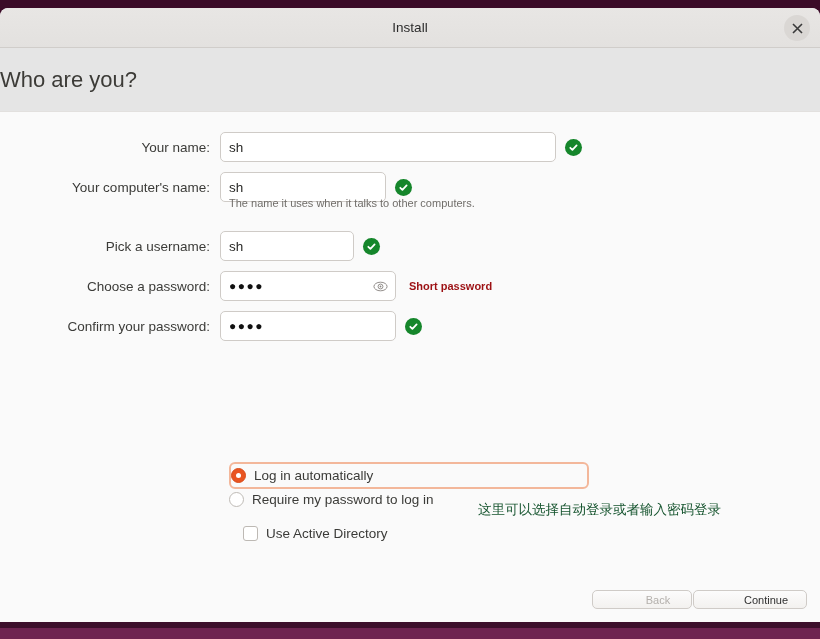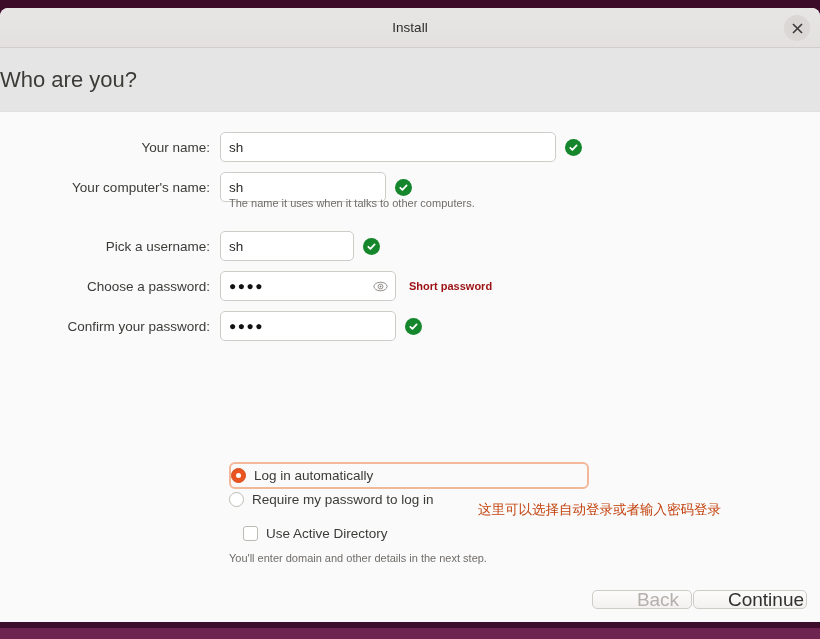--- a/index.html
+++ b/index.html
@@ -196,34 +196,34 @@
   }
   #ad-hint {
     position: absolute; left: 229px; top: 440px;
   }
 
   
   #annotation {
     position: absolute;
     left: 478px; top: 389px;
     font-size: 13.5px;
-    color: #c2410c;
+    color: #14532d;
     font-family: "DejaVu Sans", sans-serif;
     white-space: nowrap;
     text-align: center;
   }
 
   
   .btn {
     position: absolute;
     height: 19px;
     border: 1px solid #cfcbc7;
     border-radius: 5px;
     background: linear-gradient(to bottom, #fcfcfc, #f3f1ef);
-    font-size: 19px;
+    font-size: 11px;
     font-family: "Liberation Sans", sans-serif;
     cursor: pointer;
     display: flex; align-items: center; justify-content: center; padding-left: 32px;
   }
   #btn-back {
     left: 592px; top: 478px; width: 100px;
     color: #b4b0ac;
   }
   #btn-continue {
     left: 693px; top: 478px; width: 114px;
@@ -327,19 +327,18 @@
       <span class="radio-dot"></span>
       <span class="radio-label">Require my password to log in</span>
     </div>
 
     <div id="annotation">这里可以选择自动登录或者输入密码登录</div>
 
     <div id="ad-check">
       <span class="chk-box"></span>
       <span class="radio-label">Use Active Directory</span>
     </div>
-    <div id="ad-hint" class="hint">You'll enter domain and other details in the next step.</div>
 
     <div id="btn-back" class="btn">Back</div>
     <div id="btn-continue" class="btn">Continue</div>
 
   </div>
 </div>
 
 </body></html>

